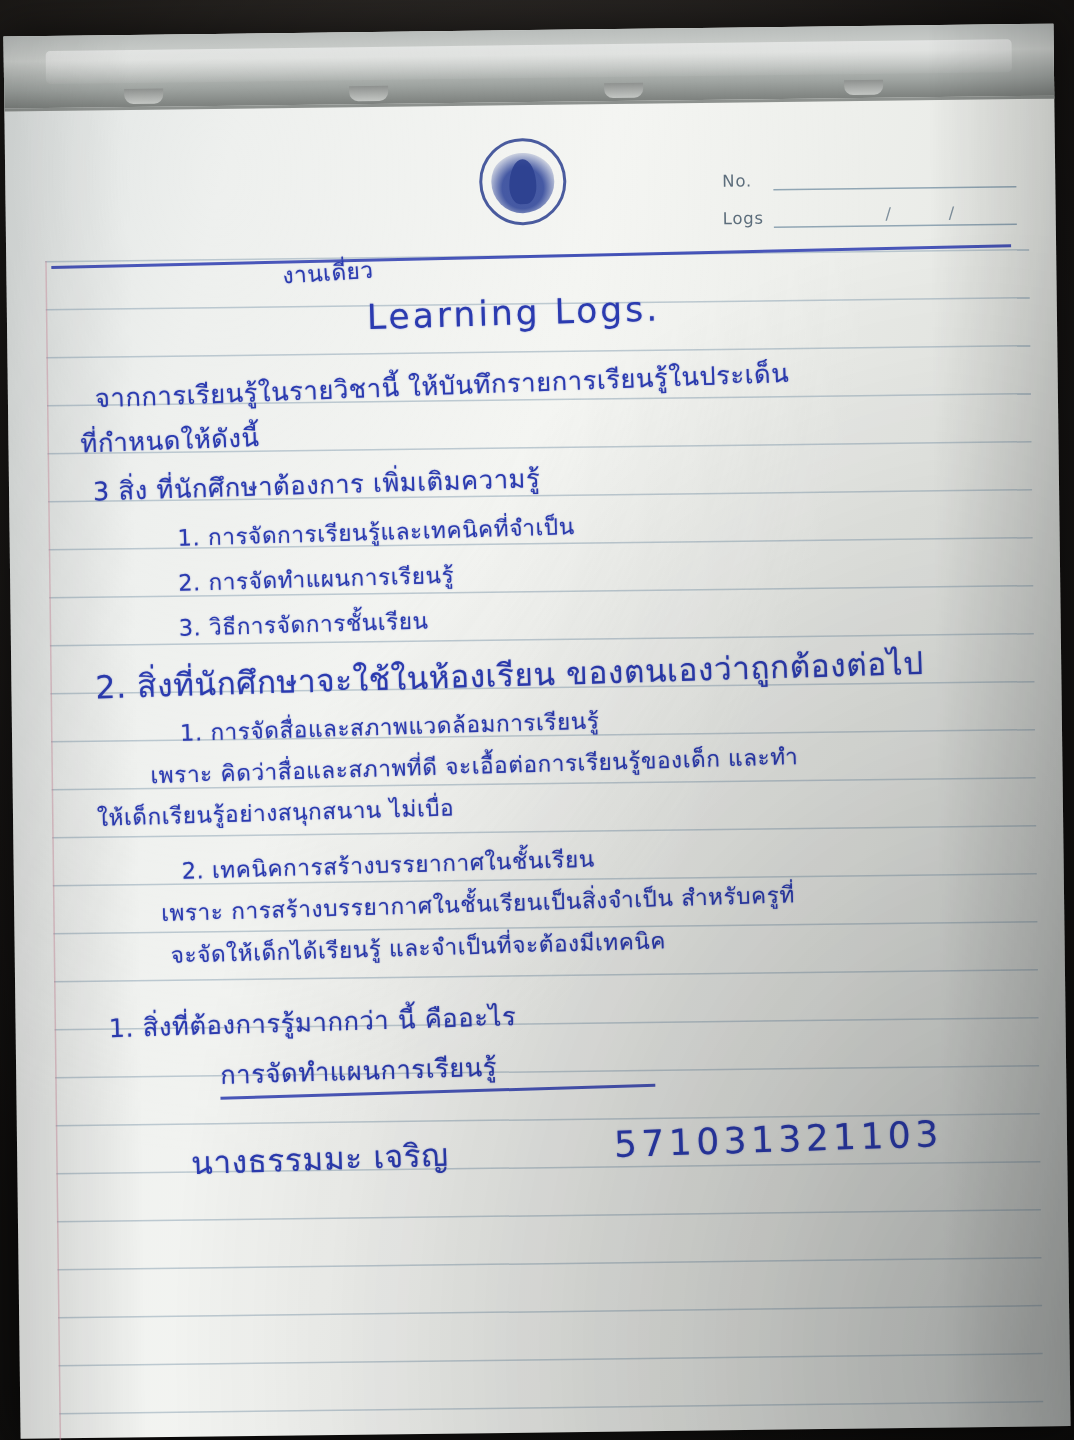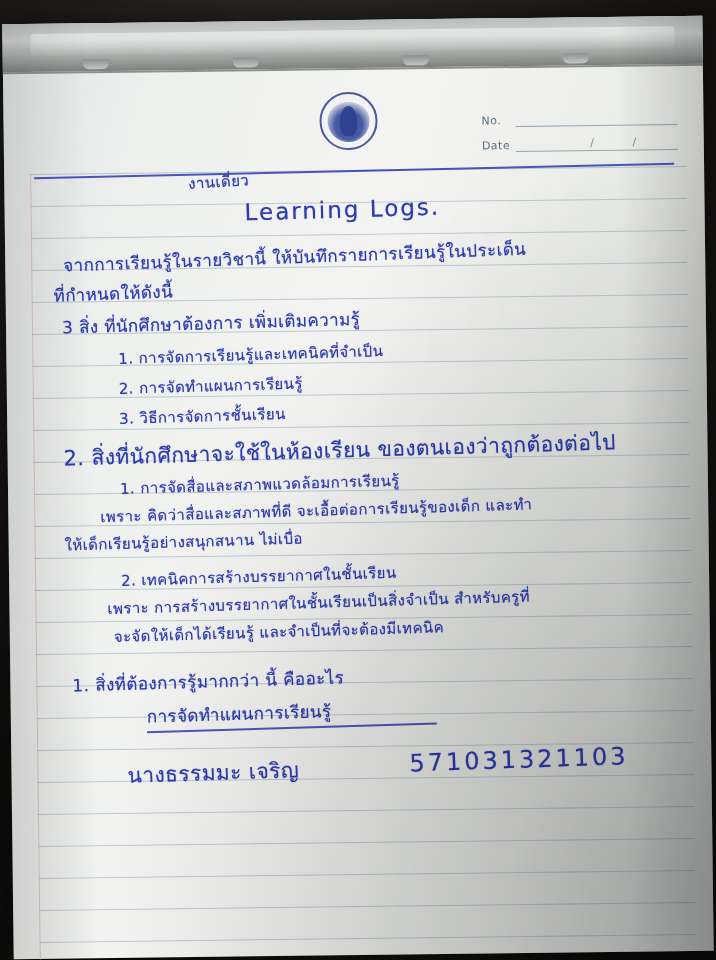--- a/index.html
+++ b/index.html
@@ -251,21 +251,21 @@
       <div class="inner"></div>
       <div class="crest"></div>
     </div>
 
     <div class="meta">
       <div class="row">
         <span class="lbl">No.</span>
         <span class="line"></span>
       </div>
       <div class="row">
-        <span class="lbl">Date</span>
+        <span class="lbl">Logs</span>
         <span class="line">
           <span class="slash s1">/</span>
           <span class="slash s2">/</span>
         </span>
       </div>
     </div>
 
     <div class="underline-h" style="left:30px; top:150px; width:640px; transform:rotate(-0.6deg);"></div>
 
     <div class="hand sm" style="left:184px; top:150px; transform:rotate(-3deg);">งานเดี่ยว</div>

